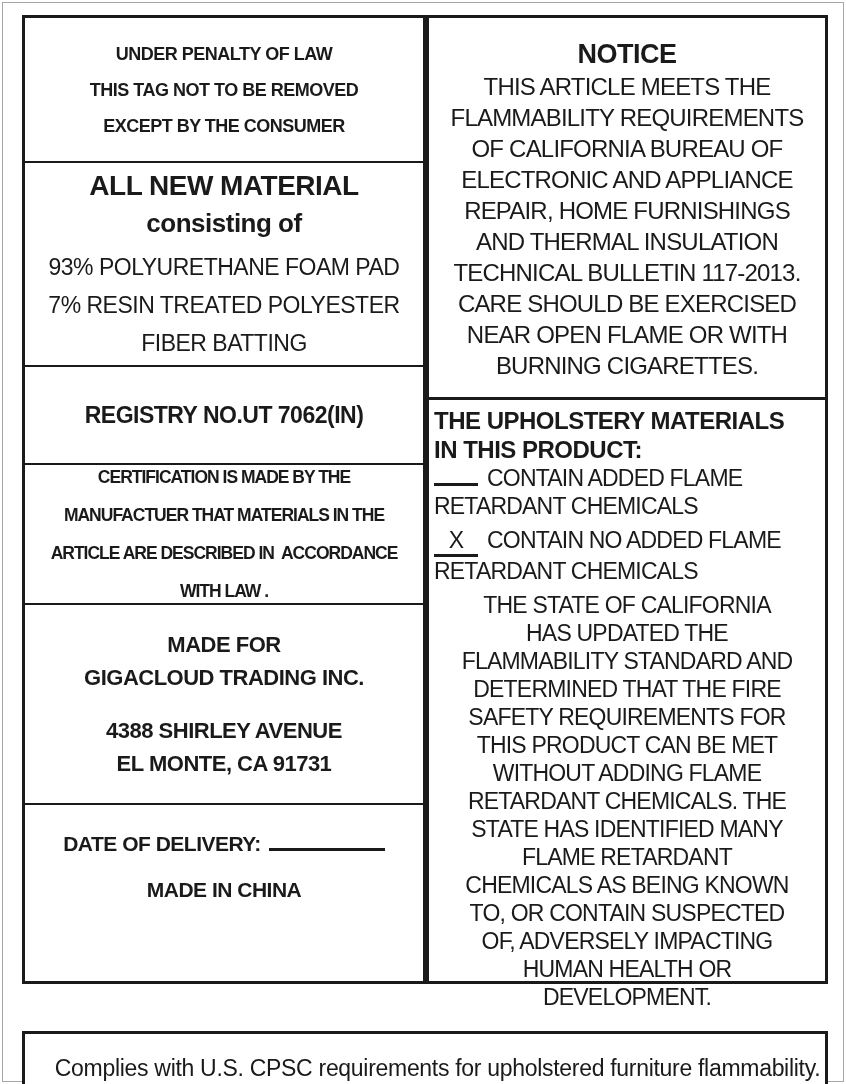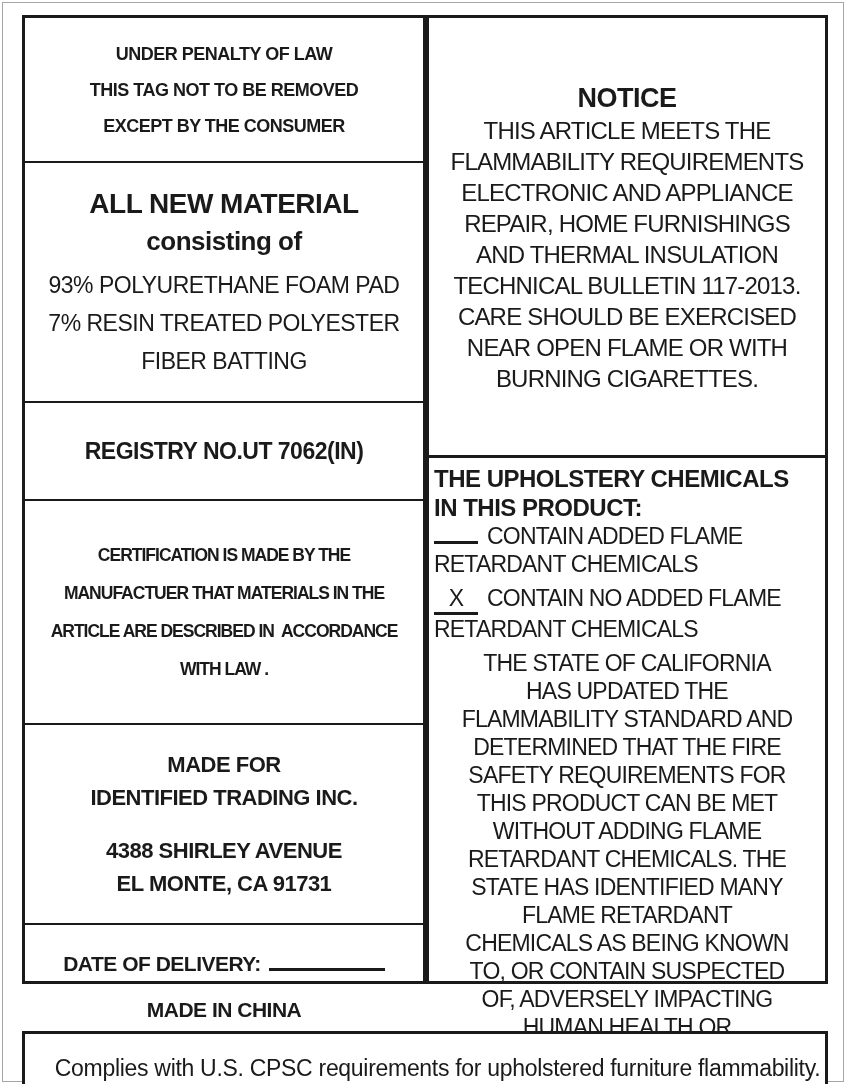--- a/index.html
+++ b/index.html
@@ -13,37 +13,37 @@
   .left-panel{left:22px;top:15px;width:404px;height:969px;}
   .right-panel{left:426px;top:15px;width:402px;height:969px;}
   .footer-box{left:22px;top:1031px;width:806px;height:75px;display:flex;align-items:center;justify-content:center;padding-left:25px;}
   .row{box-sizing:border-box;display:flex;flex-direction:column;align-items:center;justify-content:center;text-align:center;}
   .rule2{border-bottom:2px solid #1a1a1a;}
   .rule3{border-bottom:3px solid #1a1a1a;}
   .ln{white-space:pre;}
   
   .penalty{height:145px;font-weight:bold;font-size:18px;letter-spacing:-0.5px;}
   .penalty .ln{line-height:36px;}
-  .material{height:240px;}
+  .material{height:204px;}
   .material-title{font-weight:bold;font-size:28px;line-height:40px;letter-spacing:-0.5px;}
   .material-sub{font-weight:bold;font-size:26px;line-height:34px;letter-spacing:-0.5px;margin-bottom:8px;}
   .material-comp{font-size:23px;letter-spacing:-0.5px;}
   .material-comp .ln{line-height:38px;}
   .registry{height:98px;font-weight:bold;font-size:23px;letter-spacing:-0.5px;}
-  .certification{height:224px;font-weight:bold;font-size:17.5px;letter-spacing:-1px;}
+  .certification{height:140px;font-weight:bold;font-size:17.5px;letter-spacing:-1px;}
   .certification .ln{line-height:38px;}
   .madefor{height:200px;font-weight:bold;font-size:22px;letter-spacing:-0.5px;}
   .madefor .ln{line-height:33px;}
   .addr{margin-top:20px;}
   .delivery{height:124px;font-weight:bold;font-size:21px;letter-spacing:-0.5px;}
   .delivery-line{line-height:34px;white-space:pre;}
   .date-blank{display:inline-block;width:116px;border-bottom:3px solid #1a1a1a;margin-left:8px;}
   .madeinchina{line-height:34px;margin-top:12px;}
   
-  .notice{height:440px;padding-top:2px;}
+  .notice{height:382px;padding-top:2px;}
   .notice-title{font-weight:bold;font-size:27px;line-height:34px;letter-spacing:-0.5px;}
   .notice-body{font-size:24px;letter-spacing:-0.8px;}
   .notice-body .ln{line-height:31px;}
   .upholstery{height:613px;justify-content:flex-start;padding-top:6px;align-items:stretch;text-align:left;}
   .uph-header{font-weight:bold;font-size:24px;letter-spacing:-0.5px;padding-left:5px;}
   .uph-header .ln{line-height:29px;}
   .uph-body{font-size:23px;letter-spacing:-0.8px;}
   .opt-line{line-height:28px;padding-left:5px;white-space:pre;}
   .opt-cont{line-height:28px;padding-left:5px;white-space:pre;}
   .blank{display:inline-block;width:44px;border-bottom:3px solid #1a1a1a;margin-right:9px;text-align:center;}
@@ -80,52 +80,53 @@
 
   <div class="row rule2 certification">
       <div class="ln">CERTIFICATION IS MADE BY THE</div>
       <div class="ln">MANUFACTUER THAT MATERIALS IN THE</div>
       <div class="ln">ARTICLE ARE DESCRIBED IN  ACCORDANCE</div>
       <div class="ln">WITH LAW .</div>
     </div>
 
   <div class="row rule2 madefor">
     <div class="ln">MADE FOR</div>
-    <div class="ln">IDENTIFIED TRADING INC.</div>
+    <div class="ln">GIGACLOUD TRADING INC.</div>
     <div class="addr">
         <div class="ln">4388 SHIRLEY AVENUE</div>
         <div class="ln">EL MONTE, CA 91731</div>
       </div>
   </div>
 
   <div class="row delivery">
     <div class="delivery-line"><span>DATE OF DELIVERY:</span><span class="date-blank"></span></div>
     <div class="madeinchina">MADE IN CHINA</div>
   </div>
 </div>
 
 <div class="panel right-panel">
   <div class="row rule3 notice">
     <div class="notice-title">NOTICE</div>
     <div class="notice-body">
         <div class="ln">THIS ARTICLE MEETS THE</div>
         <div class="ln">FLAMMABILITY REQUIREMENTS</div>
+        <div class="ln">OF CALIFORNIA BUREAU OF</div>
         <div class="ln">ELECTRONIC AND APPLIANCE</div>
         <div class="ln">REPAIR, HOME FURNISHINGS</div>
         <div class="ln">AND THERMAL INSULATION</div>
         <div class="ln">TECHNICAL BULLETIN 117-2013.</div>
         <div class="ln">CARE SHOULD BE EXERCISED</div>
         <div class="ln">NEAR OPEN FLAME OR WITH</div>
         <div class="ln">BURNING CIGARETTES.</div>
       </div>
   </div>
 
   <div class="row upholstery uph-body">
     <div class="uph-header">
-        <div class="ln">THE UPHOLSTERY CHEMICALS</div>
+        <div class="ln">THE UPHOLSTERY MATERIALS</div>
         <div class="ln">IN THIS PRODUCT:</div>
       </div>
 
     <div>
       <div class="opt-line"><span class="blank"></span><span>CONTAIN ADDED FLAME</span></div>
       <div class="opt-cont">RETARDANT CHEMICALS</div>
     </div>
 
     <div class="gap-top">
       <div class="opt-line"><span class="blank">X</span><span>CONTAIN NO ADDED FLAME</span></div>

